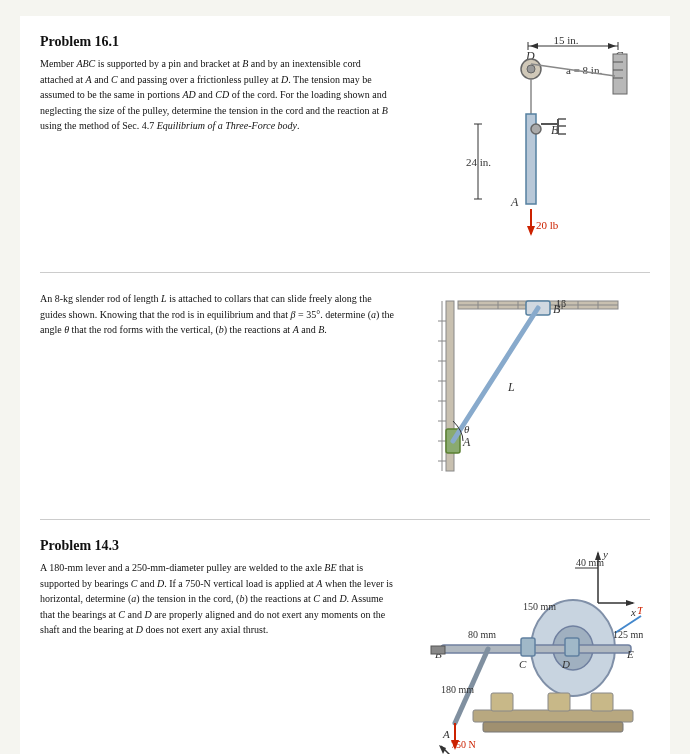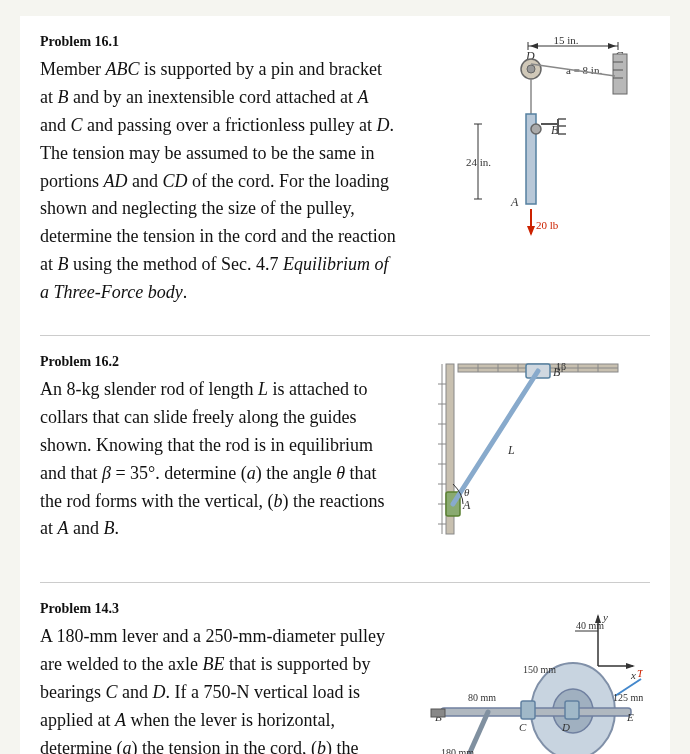--- a/index.html
+++ b/index.html
@@ -30,21 +30,21 @@
     .problem-text {
       flex: 1 1 55%;
       padding-right: 8px;
     }
     .problem-title {
       font-weight: bold;
       font-size: 14px;
       margin-bottom: 6px;
     }
     .problem-body {
-      font-size: 18px;
+      font-size: 10px;
       line-height: 1.55;
     }
     .problem-body em, .italic { font-style: italic; }
     .problem-image {
       flex: 0 0 40%;
       display: flex;
       align-items: flex-start;
       justify-content: center;
     }
 
@@ -153,21 +153,20 @@
           <line x1="113" y1="30" x2="197" y2="42" stroke="#888" stroke-width="1.5"></line>
         </svg>
       </div>
     </div>
   </div>
 
   <hr class="divider">
 
   <div class="problem-section">
     <div class="problem-text">
-      <div class="problem-title">Problem 16.2</div>
       <div class="problem-body">
         An 8-kg slender rod of length <em>L</em> is attached to collars that can slide freely along the guides shown. Knowing that the rod is in equilibrium and that <em>β</em> = 35°. determine (<em>a</em>) the angle <em>θ</em> that the rod forms with the vertical, (<em>b</em>) the reactions at <em>A</em> and <em>B</em>.
       </div>
     </div>
     <div class="problem-image">
       <div class="fig162">
         <svg viewBox="0 0 200 200">
 
           <rect x="18" y="10" width="8" height="170" fill="#c8c0b0" stroke="#888" stroke-width="1"></rect>
           <line x1="14" y1="10" x2="14" y2="180" stroke="#888" stroke-width="1"></line>

